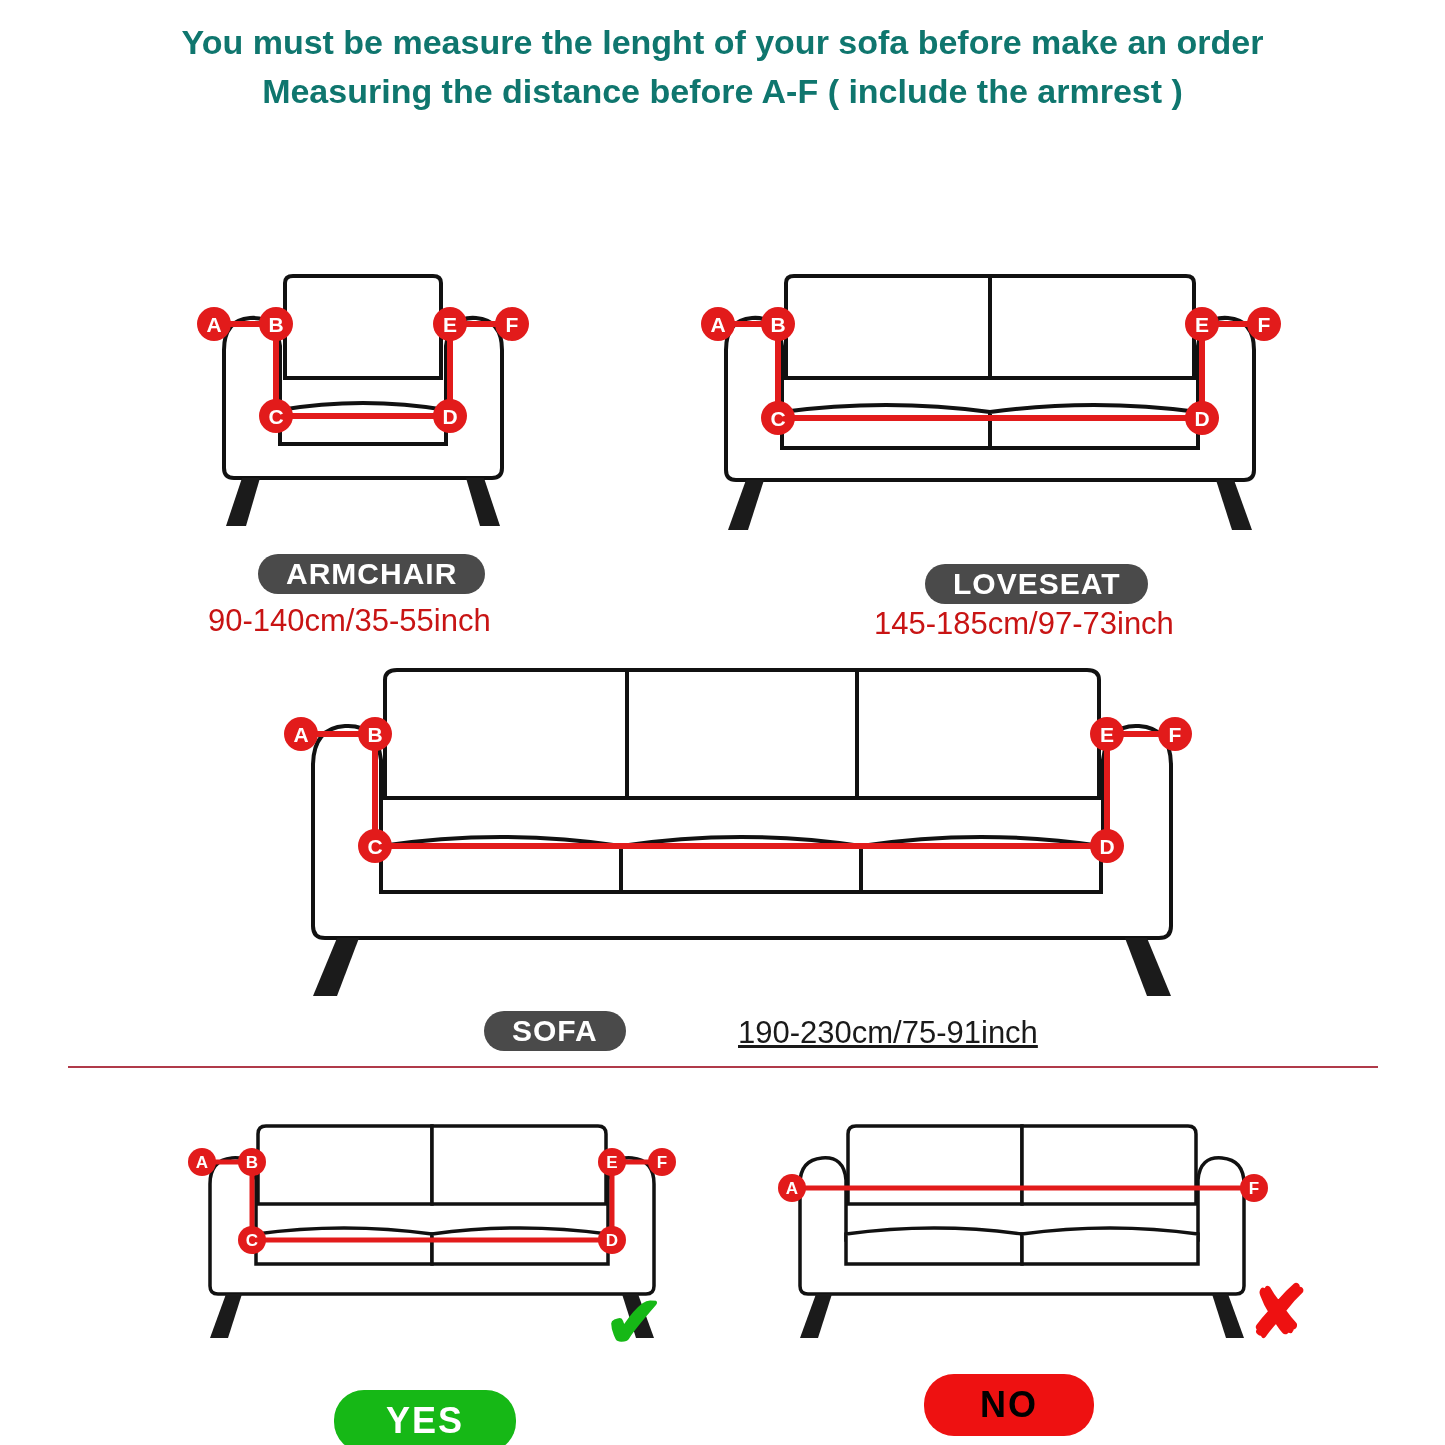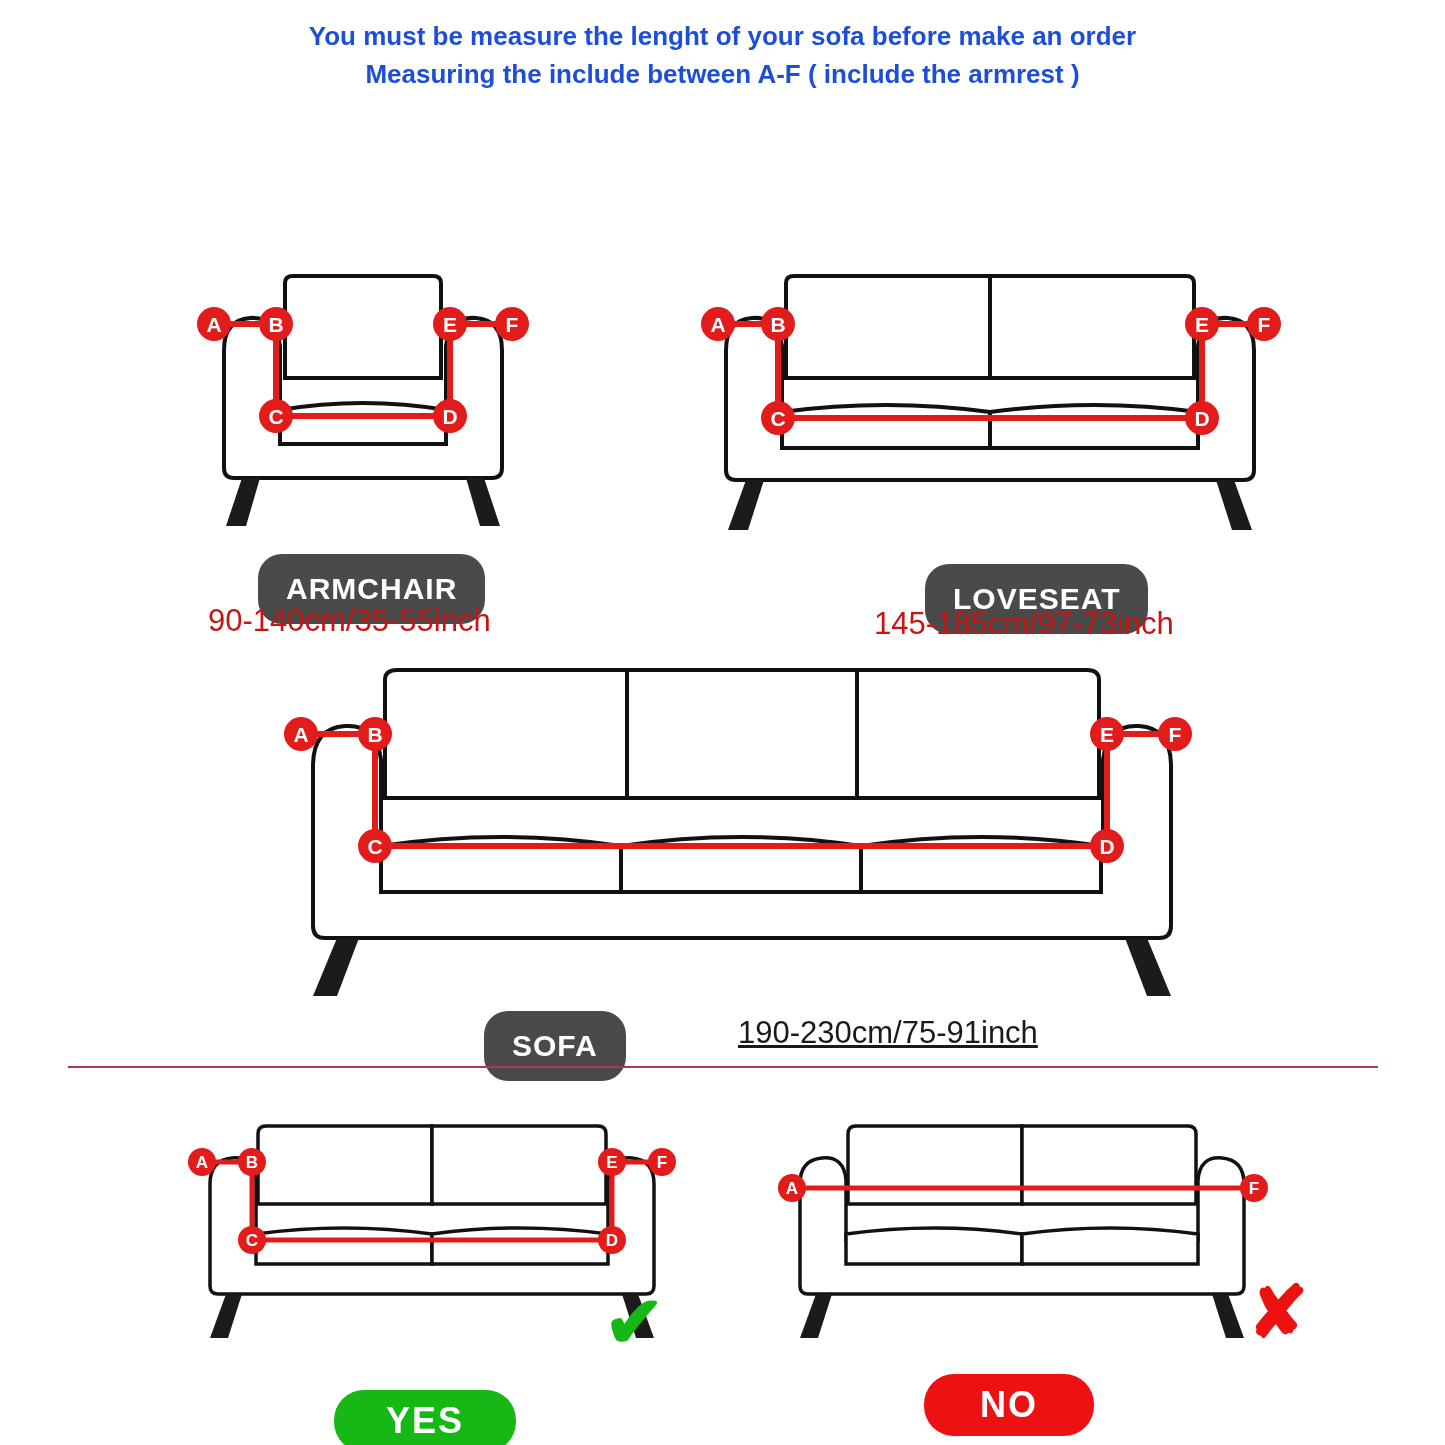--- a/index.html
+++ b/index.html
@@ -26,42 +26,42 @@
     text-align: center;
     color: #fa0000;
     font-size: 72px;
     font-weight: bold;
     letter-spacing: 1px;
     margin: 18px 0 0 0;
     line-height: 1.05;
   }
   .subtitle {
     text-align: center;
-    font-size: 26px;
-    font-weight: bold;
-    color: #1d4ed8;
+    font-size: 34px;
+    font-weight: bold;
+    color: #0f766e;
     line-height: 1.45;
     margin-top: 18px;
   }
 
   
   .fig {
     position: absolute;
   }
   .fig svg { display: block; }
 
   
   .badge {
     position: absolute;
     background: #4a4a4a;
     color: #ffffff;
     font-size: 30px;
     font-weight: bold;
     letter-spacing: 1px;
-    padding: 18px 28px;
+    padding: 3px 28px;
     border-radius: 24px;
     white-space: nowrap;
   }
   .dim {
     position: absolute;
     color: #c81414;
     font-size: 31px;
     white-space: nowrap;
     text-align: right;
   }
@@ -77,21 +77,21 @@
     color: #ffffff;
     font-size: 36px;
     font-weight: bold;
     letter-spacing: 2px;
     padding: 10px 52px;
     border-radius: 30px;
   }
   .pill-no {
     position: absolute;
     background: #ee1111;
-    color: #ffffff;
+    color: #000000;
     font-size: 36px;
     font-weight: bold;
     letter-spacing: 2px;
     padding: 10px 56px;
     border-radius: 30px;
   }
   .divider {
     position: absolute;
     left: 68px;
     width: 1310px;
@@ -108,21 +108,21 @@
   .mark-check { color: #16b816; }
   .mark-cross { color: #ee1111; }
 </style>
 </head>
 <body>
 
 <div class="page">
 
   <div class="subtitle">
     <div>You must be measure the lenght of your sofa before make an order</div>
-    <div>Measuring the include between A-F ( include the armrest )</div>
+    <div>Measuring the distance before A-F ( include the armrest )</div>
   </div>
 
   <div class="fig" style="left:180px; top:240px;">
     <svg width="400" height="280" viewBox="0 0 400 280">
 
       <path d="M105 25 Q105 18 113 18 L253 18 Q261 18 261 25 L261 120 L105 120 Z" fill="#ffffff" stroke="#111" stroke-width="4"></path>
 
       <path d="M44 92 Q44 62 70 60 Q96 58 100 88 L100 160 L266 160 L266 88
                Q270 58 296 60 Q322 62 322 92 L322 210 Q322 220 312 220 L54 220
                Q44 220 44 210 Z" fill="#ffffff" stroke="#111" stroke-width="4"></path>

